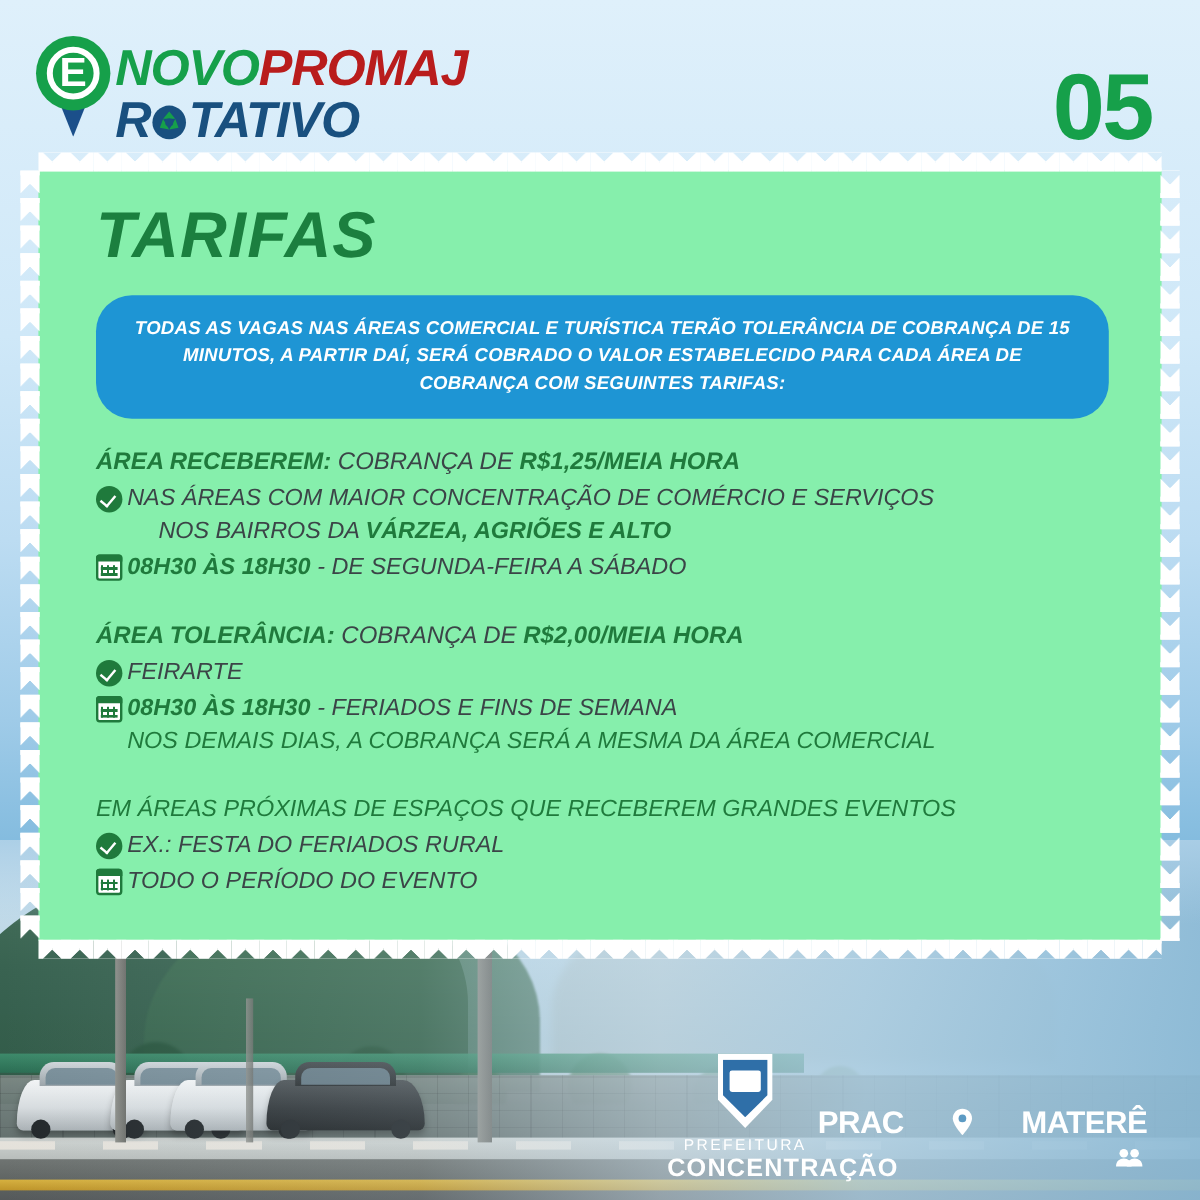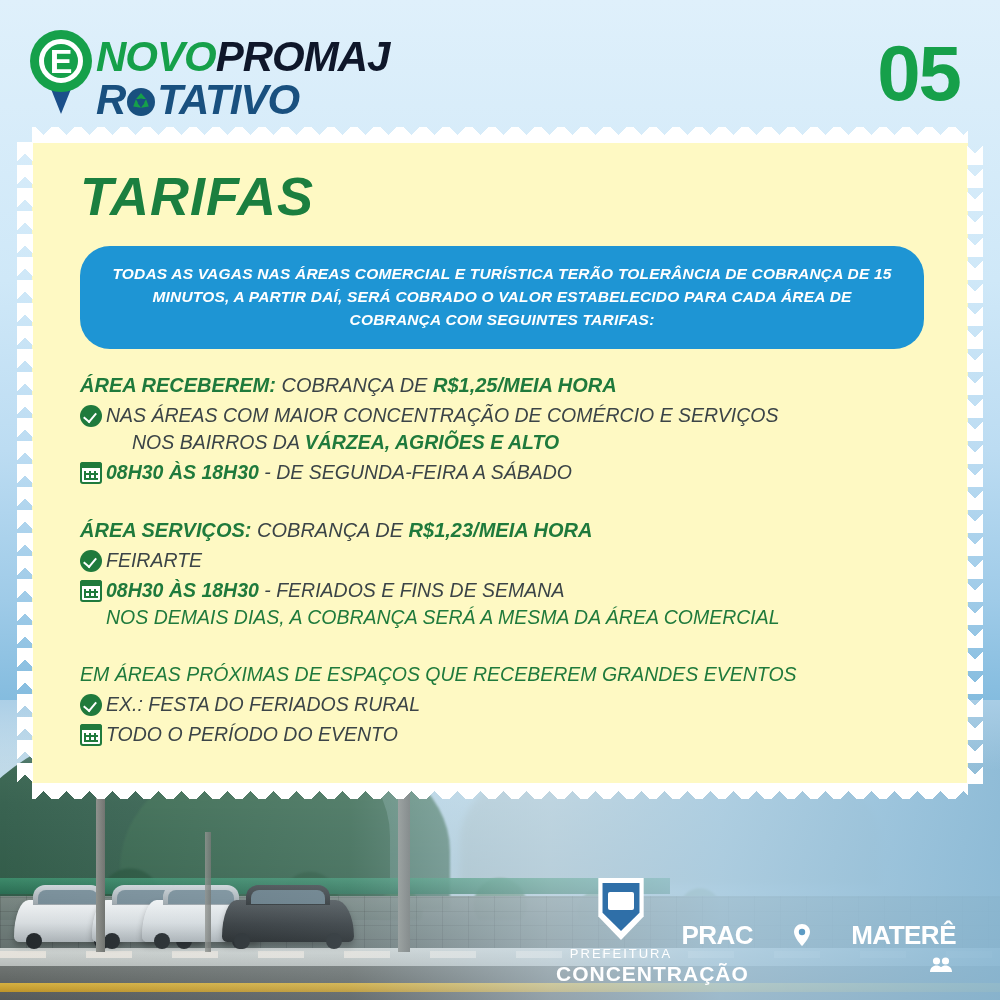--- a/index.html
+++ b/index.html
@@ -164,40 +164,40 @@
     position: absolute; left: 0; top: 11px; width: 62px; text-align: center;
     color: #fff; font-weight: bold; font-size: 34px; line-height: 40px;
     font-family: "Liberation Sans", sans-serif;
   }
   .logo-text { margin-top: 6px; }
   .logo-line1 {
     font-size: 42px; font-weight: bold; font-style: italic; letter-spacing: -1px;
     line-height: 42px; white-space: nowrap;
   }
   .logo-line1 .novo { color: #16a04a; }
-  .logo-line1 .promaj { color: #0f172a; text-align: right; }
+  .logo-line1 .promaj { color: #b91c1c; text-align: right; }
   .logo-line2 {
     font-size: 42px; font-weight: bold; font-style: italic; letter-spacing: -1px;
     line-height: 44px; color: #19507f; white-space: nowrap;
   }
   .logo-line2 .recycle {
     display: inline-block; position: relative; width: 32px; height: 32px;
     vertical-align: -4px;
   }
   .logo-line2 .recycle svg { position: absolute; left: 0; top: 0; }
   .page-num {
-    position: absolute; right: 40px; top: 34px;
+    position: absolute; right: 40px; top: 50px;
     font-size: 78px; font-weight: bold; color: #16a04a; letter-spacing: -2px;
     line-height: 78px;
   }
 
   
   #card {
     position: absolute; left: 32px; right: 32px; top: 142px; height: 642px;
-    background: #fef9c3;
+    background: #86efac;
     z-index: 4;
   }
   .zig {
     position: absolute; left: 0; right: 0; height: 16px;
     background:
       repeating-linear-gradient(135deg, #fff 0 11.5px, transparent 11.5px 23px),
       repeating-linear-gradient(45deg, #fff 0 11.5px, transparent 11.5px 23px);
   }
   .zig-top { top: -15px;
     background-image:
@@ -454,21 +454,21 @@
         </span>
       </div>
       <div class="row">
         <span class="ico cal"></span>
         <span class="txt"><b>08H30 ÀS 18H30</b><span> - DE SEGUNDA-FEIRA A SÁBADO</span></span>
       </div>
     </div>
 
     <div class="block gap-lg">
       <div class="hl">
-        <b>ÁREA SERVIÇOS:</b><span class="reg"> COBRANÇA DE </span><span class="amount">R$1,23/MEIA HORA</span>
+        <b>ÁREA TOLERÂNCIA:</b><span class="reg"> COBRANÇA DE </span><span class="amount">R$2,00/MEIA HORA</span>
       </div>
       <div class="row">
         <span class="ico check"></span>
         <span class="txt">FEIRARTE</span>
       </div>
       <div class="row">
         <span class="ico cal"></span>
         <span class="txt"><b>08H30 ÀS 18H30</b><span> - FERIADOS E FINS DE SEMANA</span></span>
       </div>
       <div class="sub-italic indent">NOS DEMAIS DIAS, A COBRANÇA SERÁ A MESMA DA ÁREA COMERCIAL</div>

